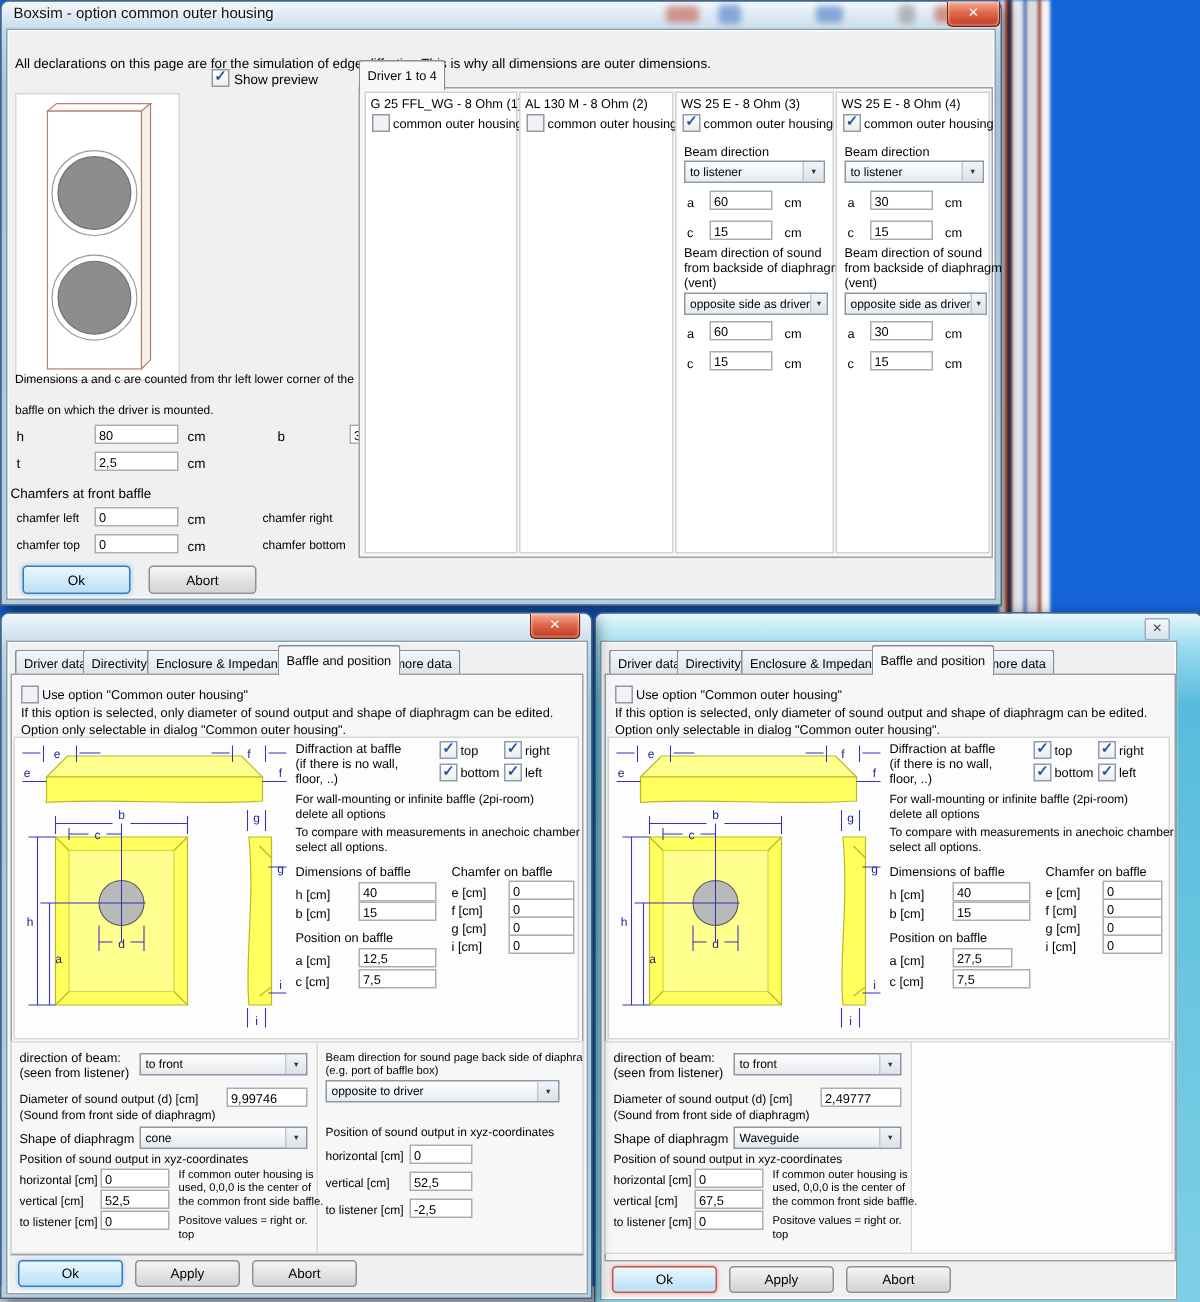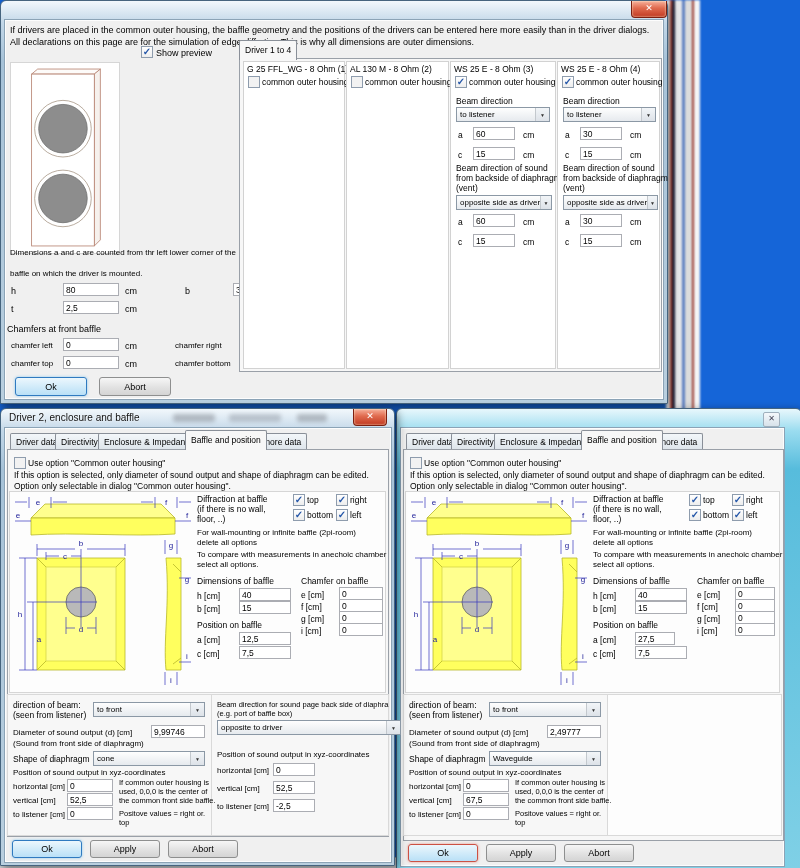--- a/index.html
+++ b/index.html
@@ -47,24 +47,31 @@
 </style>
 </head>
 <body>
 
 <div class="abs" style="left:666px;top:0;width:34px;height:410px;filter:blur(1px);
             background:repeating-linear-gradient(90deg,#f2f2f2 0 4px,#b8412f 4px 6px,#25253d 6px 9px,#e8e8ea 9px 16px,#5d7fc0 16px 19px,#dcdcdc 19px 26px,#9a3b30 26px 28px,#f5f5f5 28px 34px)"></div>
 
 <div class="abs" style="left:0;top:857px;width:800px;height:11px;background:linear-gradient(#f2f4f6,#d6dade);border-top:1px solid #aeb4ba;z-index:1"></div>
 
 <div class="win frame-blue" style="left:0;top:0;width:666px;height:402px;z-index:2">
+  <div class="tbar">
+    <span class="blob" style="left:443px;top:3px;width:22px;height:11px;background:#c04a38"></span>
+    <span class="blob" style="left:478px;top:2px;width:15px;height:13px;background:#3a6cc0"></span>
+    <span class="blob" style="left:543px;top:3px;width:18px;height:11px;background:#3a6cc0"></span>
+    <span class="blob" style="left:598px;top:2px;width:11px;height:13px;background:#888"></span>
+    <span class="blob" style="left:622px;top:3px;width:16px;height:11px;background:#c04a38"></span>
+    <span class="ttext">Boxsim - option common outer housing</span>
+  </div>
   <div class="xbtn" style="left:630px;width:34px"><span>✕</span></div>
 
   <div class="client" style="left:3px;top:18px;width:658px;height:379px">
-    <span class="lbl b9" style="left:5px;top:5px">If drivers are placed in the common outer housing,  the baffle geometry and the positions of the drivers can be entered here more easily than in the driver dialogs.</span>
     <span class="lbl b9" style="left:5px;top:17px">All declarations on this page are for the simulation of edge diffration This is why all dimensions are outer dimensions.</span>
 
     <span class="cb" style="left:136px;top:26px"><span>✓</span></span>
     <span class="lbl b9" style="left:151px;top:28px">Show preview</span>
 
     <div class="wpanel" style="left:5px;top:42px;width:108px;height:190px;background:#fff">
       <svg width="100" height="184" viewBox="0 0 90 182" style="position:absolute;left:6px;top:3px">
         <polygon points="10,8 72,8 78,3 16,3" fill="#fdfbf9" stroke="#b5806e" stroke-width="0.8"></polygon>
         <polygon points="72,8 78,3 78,172 72,178" fill="#f6f1ed" stroke="#b5806e" stroke-width="0.8"></polygon>
         <rect x="10" y="8" width="62" height="170" fill="#ffffff" stroke="#b5806e" stroke-width="0.8"></rect>
@@ -179,26 +186,20 @@
       <input class="tin" style="left: 22px; top: 152px; width: 42px;" value="30">
       <span class="lbl" style="left:72px;top:155px">cm</span>
       <span class="lbl" style="left:7px;top:175px">c</span>
       <input class="tin" style="left: 22px; top: 172px; width: 42px;" value="15">
       <span class="lbl" style="left:72px;top:175px">cm</span>
     </div>
   </div>
 </div>
 
 <div class="win frame-blue" style="left:0;top:408px;width:393px;height:456px;z-index:3">
-  <div class="tbar">
-    <span class="blob" style="left:172px;top:5px;width:42px;height:8px;background:#8a9098"></span>
-    <span class="blob" style="left:228px;top:5px;width:52px;height:8px;background:#9aa2ac"></span>
-    <span class="blob" style="left:296px;top:5px;width:30px;height:8px;background:#8a9098"></span>
-    <span class="ttext">Driver 2, enclosure and baffle</span>
-  </div>
   <div class="xbtn" style="left:352px;width:32px"><span>✕</span></div>
 
   <div class="client" style="left:3px;top:18px;width:386px;height:434px">
     <div class="tab" style="left:5px;top:5px">Driver data</div>
     <div class="tab" style="left:50px;top:5px">Directivity</div>
     <div class="tab" style="left:93px;top:5px">Enclosure &amp; Impedance</div>
     <div class="tab active" style="left:180px;top:2px">Baffle and position</div>
     <div class="tab" style="left:252px;top:5px">more data</div>
     <div class="tpanel" style="left:2px;top:21px;width:380px;height:386px"></div>
 
@@ -339,21 +340,21 @@
     <span class="lbl m" style="left:8px;top:382px">to listener [cm]</span>
     <input class="tin" style="left: 62px; top: 379px; width: 46px;" value="0">
     <span class="lbl s" style="left:114px;top:350px">If common outer housing is</span>
     <span class="lbl s" style="left:114px;top:359px">used, 0,0,0 is the center of</span>
     <span class="lbl s" style="left:114px;top:368px">the common front side baffle.</span>
     <span class="lbl s" style="left:114px;top:381px">Positove values = right or.</span>
     <span class="lbl s" style="left:114px;top:390px">top</span>
 
     <span class="lbl s" style="left:212px;top:272px">Beam direction for sound page back side of diaphra</span>
     <span class="lbl s" style="left:212px;top:281px">(e.g. port of baffle box)</span>
-    <div class="sel" style="left:212px;top:292px;width:184px">
+    <div class="sel" style="left:212px;top:292px;width:156px">
         <span class="st">opposite to driver</span>
         <span class="sa">▼</span>
       </div>
     <span class="lbl m" style="left:212px;top:322px">Position of sound output in xyz-coordinates</span>
     <span class="lbl m" style="left:212px;top:338px">horizontal [cm]</span>
     <input class="tin" style="left: 268px; top: 335px; width: 42px;" value="0">
     <span class="lbl m" style="left:212px;top:356px">vertical [cm]</span>
     <input class="tin" style="left: 268px; top: 353px; width: 42px;" value="52,5">
     <span class="lbl m" style="left:212px;top:374px">to listener [cm]</span>
     <input class="tin" style="left: 268px; top: 371px; width: 42px;" value="-2,5">

